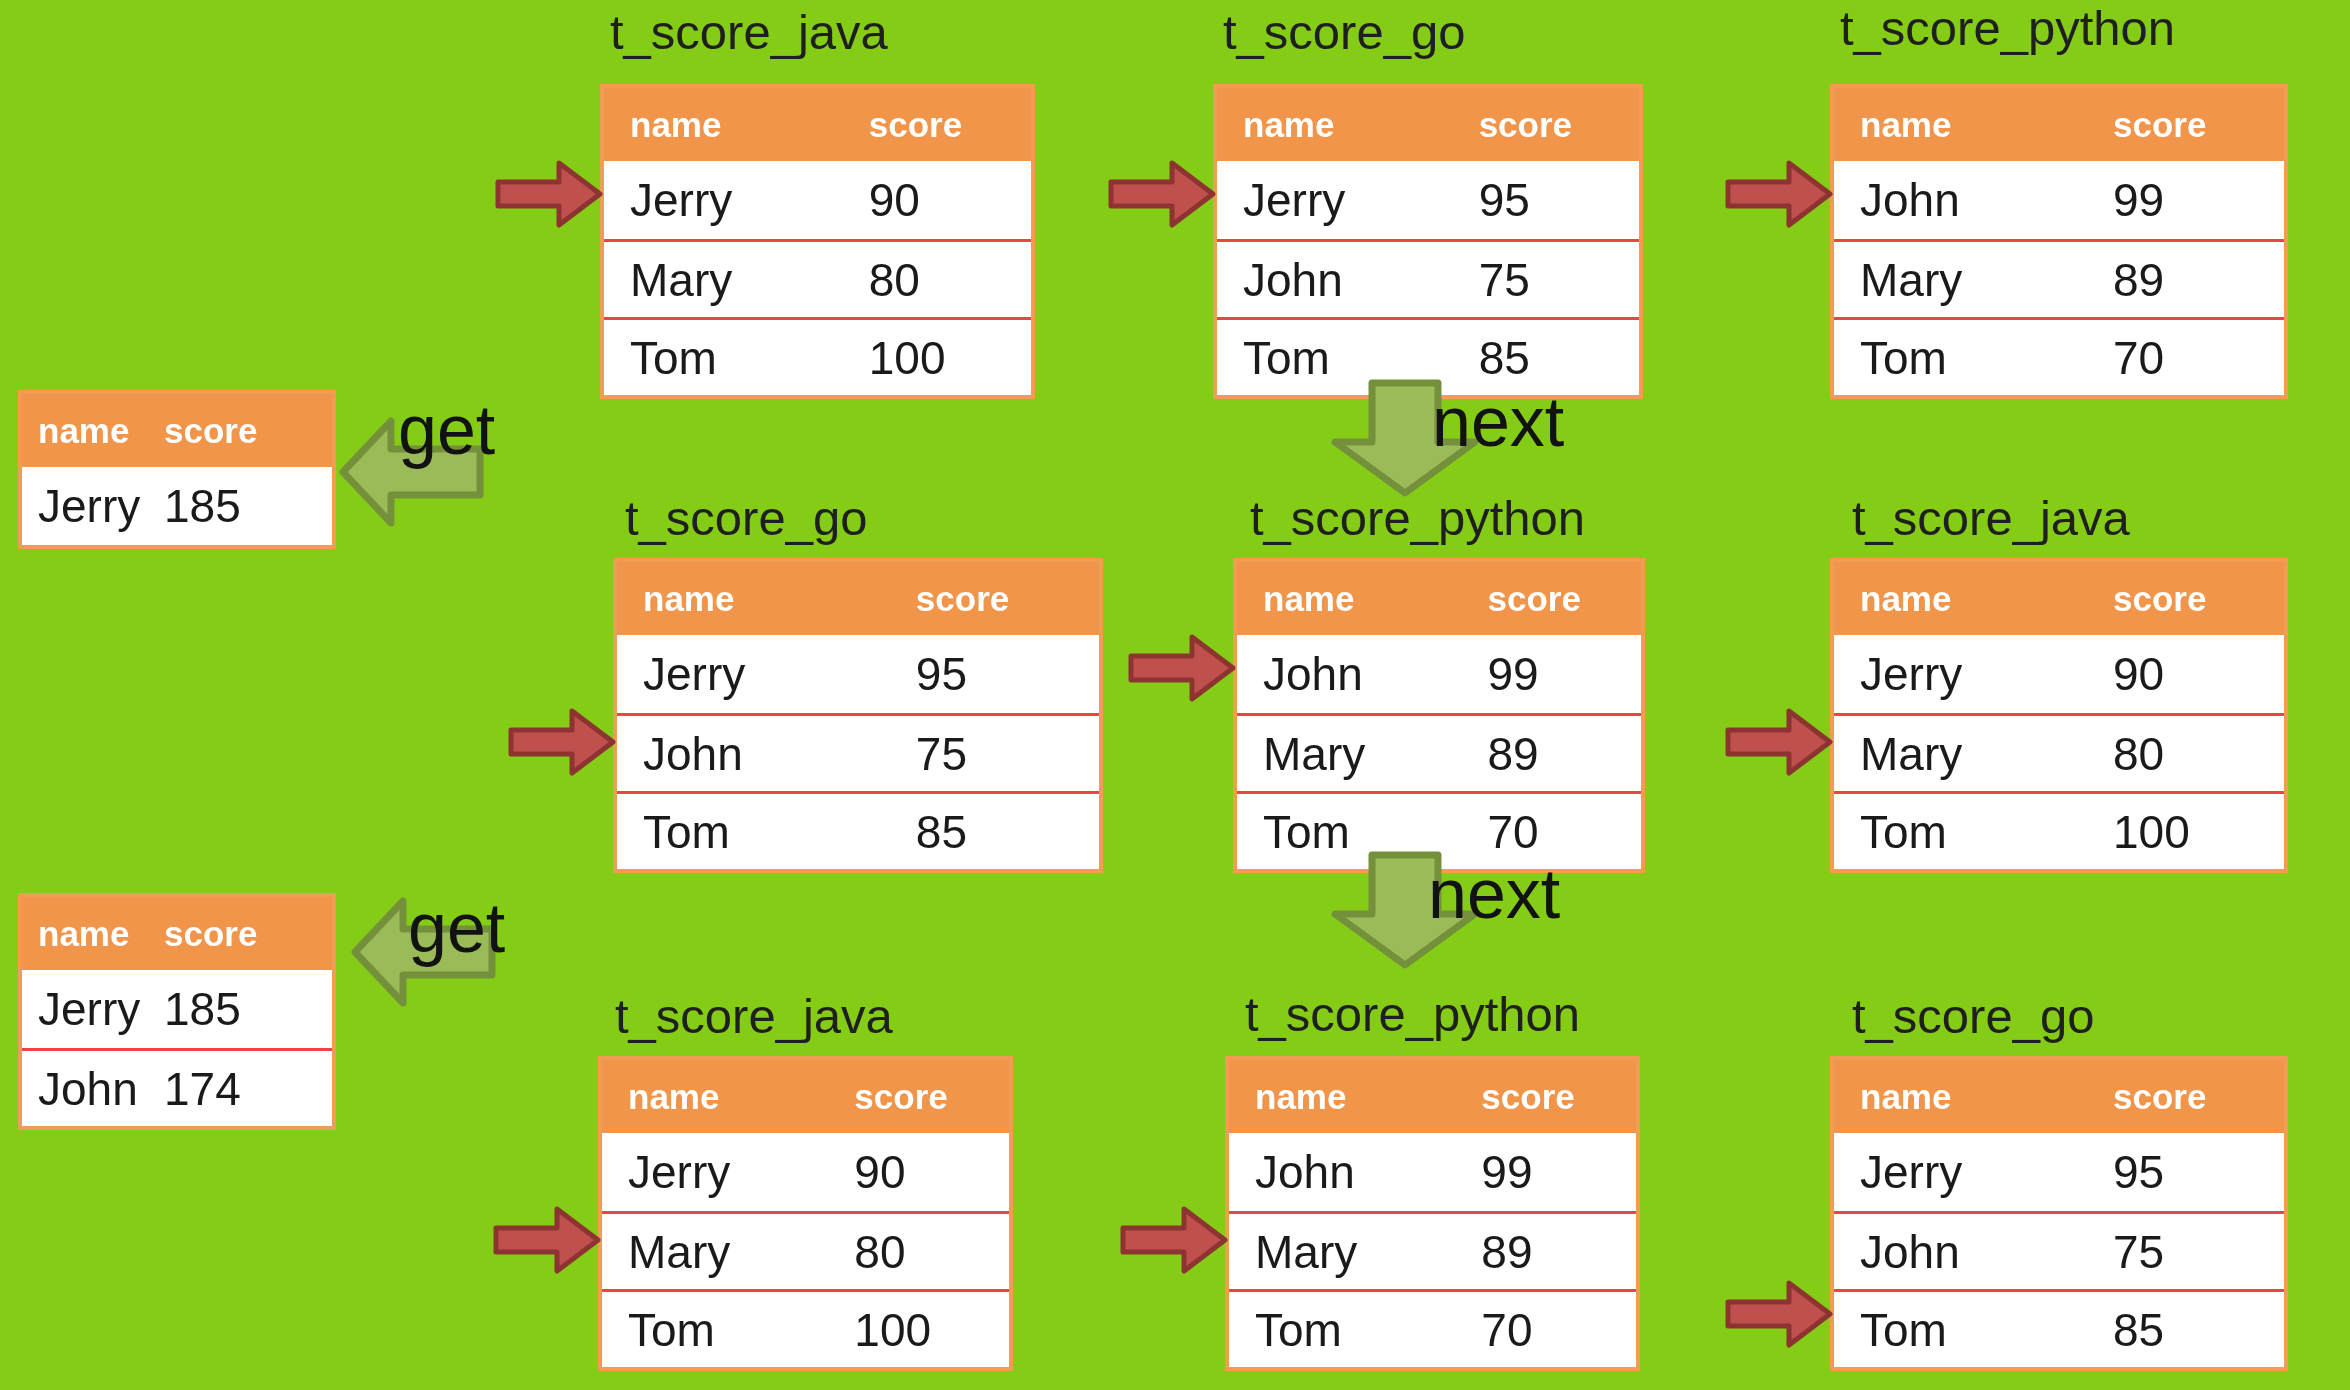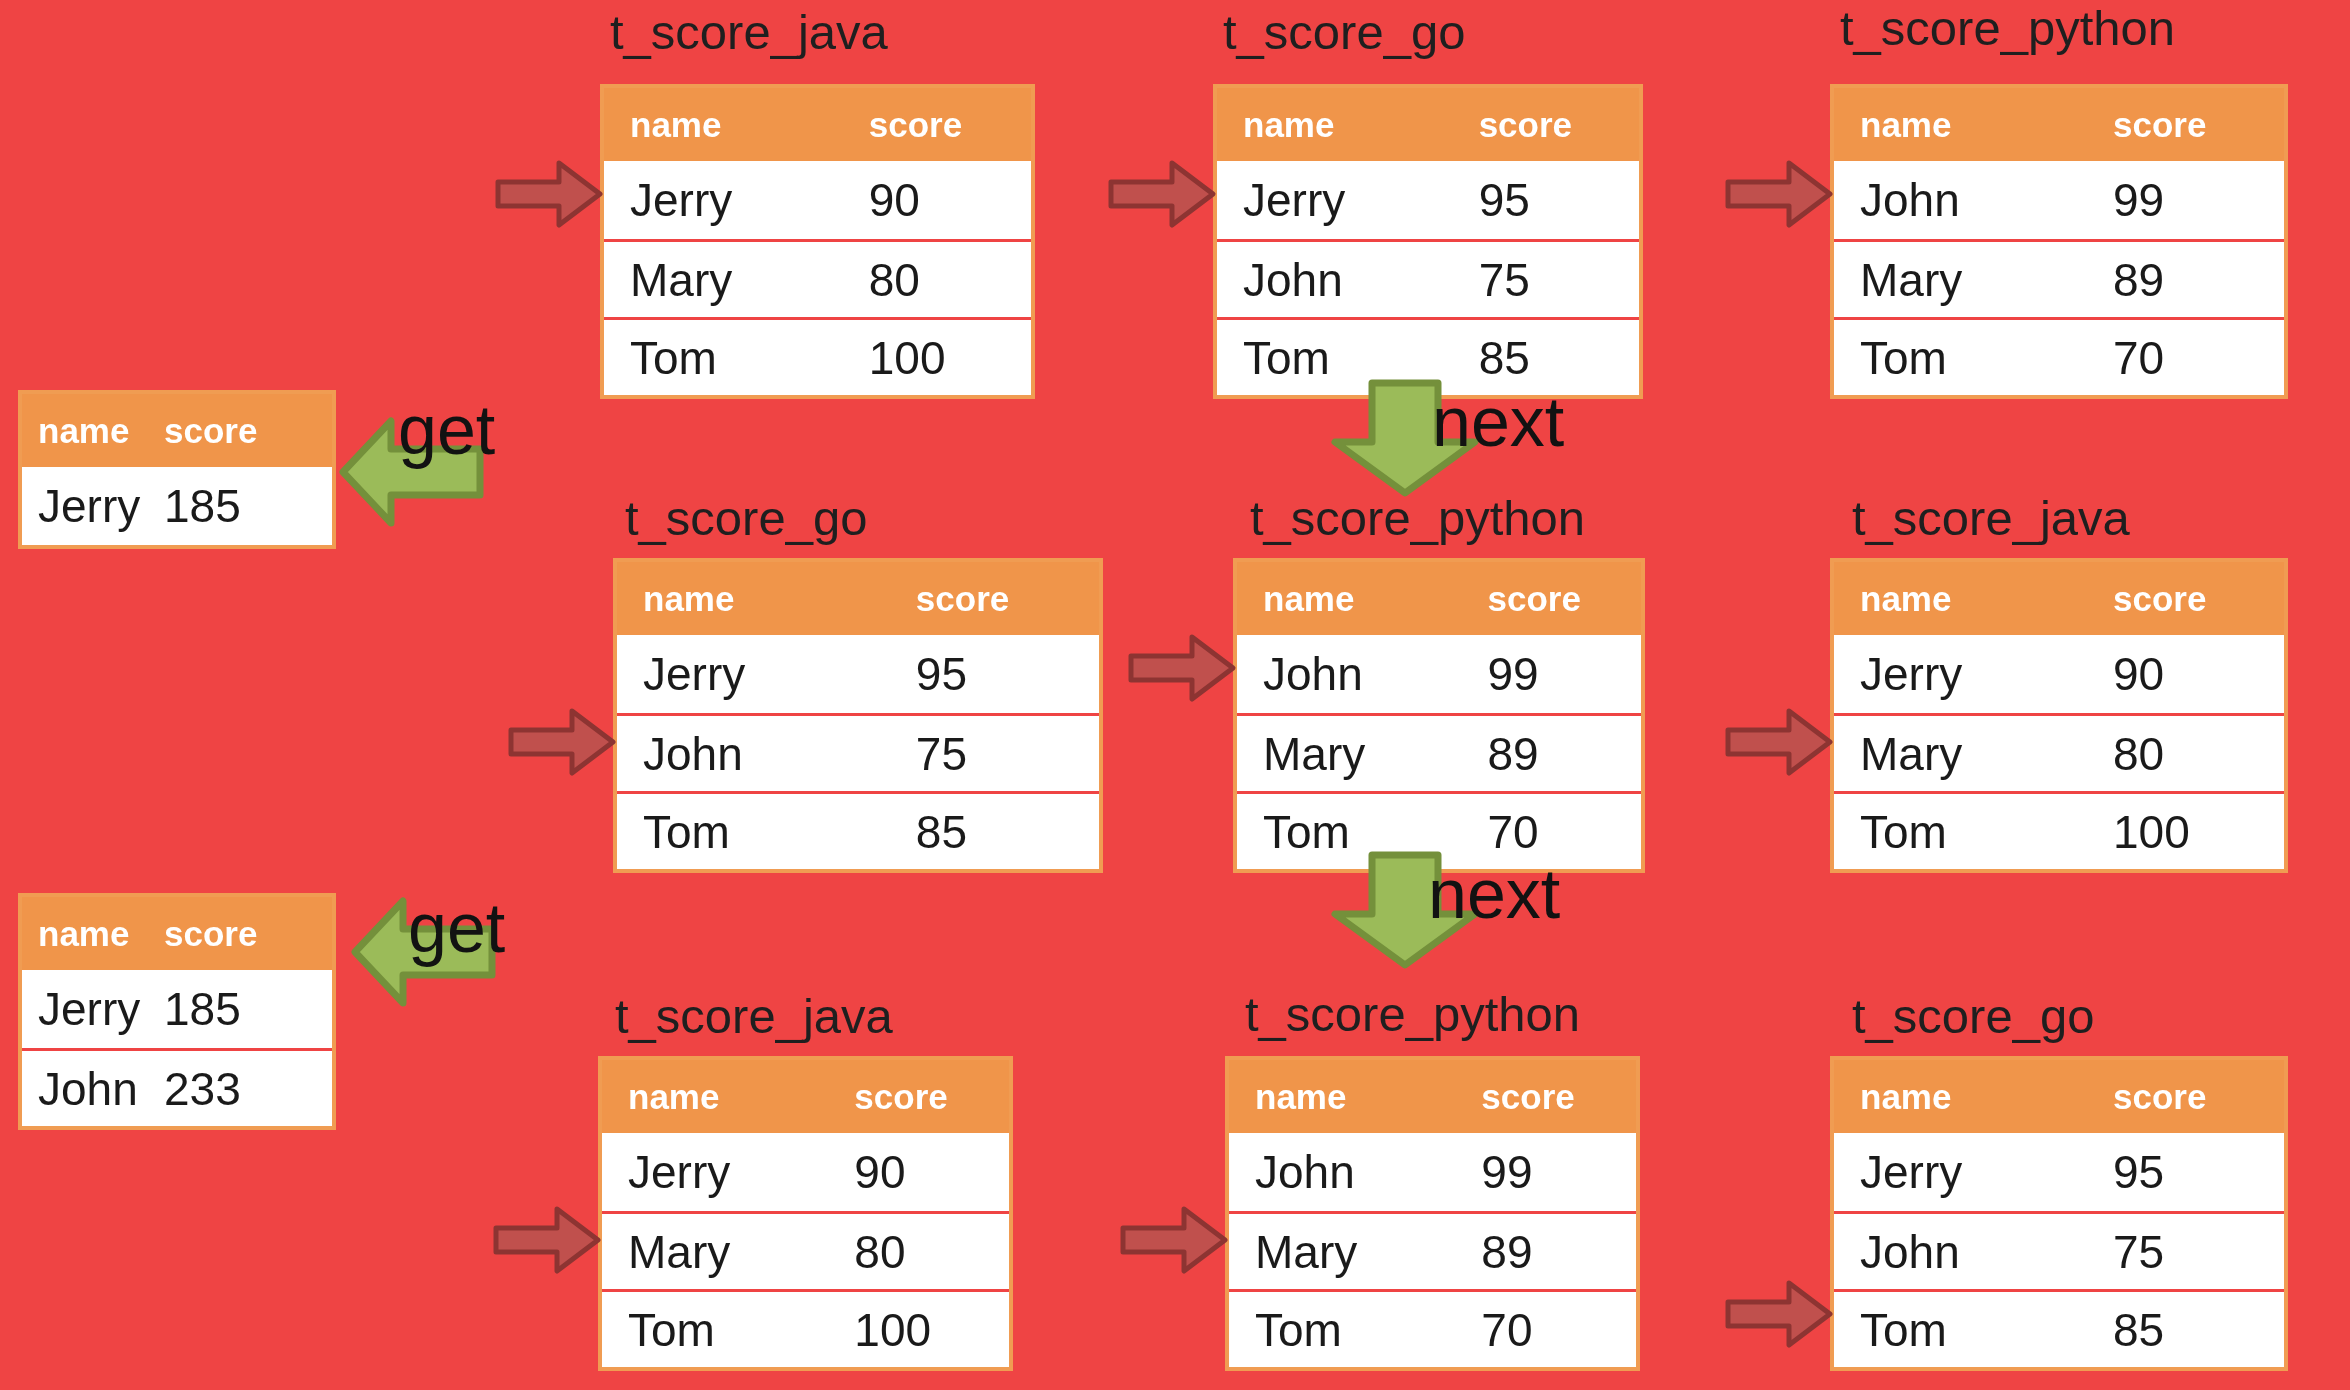--- a/index.html
+++ b/index.html
@@ -1,17 +1,17 @@
 <!DOCTYPE html>
 <html><head>
 <meta charset="utf-8">
 <style>
   html,body{margin:0;padding:0;background:#ffffff;}
   #canvas{
-    position:relative;width:2350px;height:1390px;background:#ef4444;overflow:hidden;
+    position:relative;width:2350px;height:1390px;background:#84cc16;overflow:hidden;
     font-family:"Liberation Sans","DejaVu Sans",sans-serif;
   }
   .ttl{
     position:absolute;font-size:49px;color:#1f1f1f;white-space:nowrap;letter-spacing:0px;
   }
   .tbl{
     position:absolute;box-sizing:border-box;border:4px solid #F09C52;background:#ffffff;
   }
   .hdr{
     position:relative;height:73px;background:#F0954A;color:#ffffff;font-weight:bold;font-size:35px;
@@ -229,21 +229,21 @@
     <div class="hdr">
       <span class="c1">name</span>
       <span class="c2">score</span>
     </div>
     <div class="row">
       <span class="c1">Jerry</span>
       <span class="c2">185</span>
     </div>
     <div class="row">
       <span class="c1">John</span>
-      <span class="c2">233</span>
+      <span class="c2">174</span>
     </div>
   </div>
 
   <svg class="arrow" style="left:493px;top:157px" width="112" height="74" viewBox="0 0 112 74">
       <path d="M5 25 H66 V6 L107 37 L66 68 V49 H5 Z" fill="#C0504D" stroke="#8D3432" stroke-width="5" stroke-linejoin="round"></path>
     </svg>
   <svg class="arrow" style="left:1106px;top:157px" width="112" height="74" viewBox="0 0 112 74">
       <path d="M5 25 H66 V6 L107 37 L66 68 V49 H5 Z" fill="#C0504D" stroke="#8D3432" stroke-width="5" stroke-linejoin="round"></path>
     </svg>
   <svg class="arrow" style="left:1723px;top:157px" width="112" height="74" viewBox="0 0 112 74">

